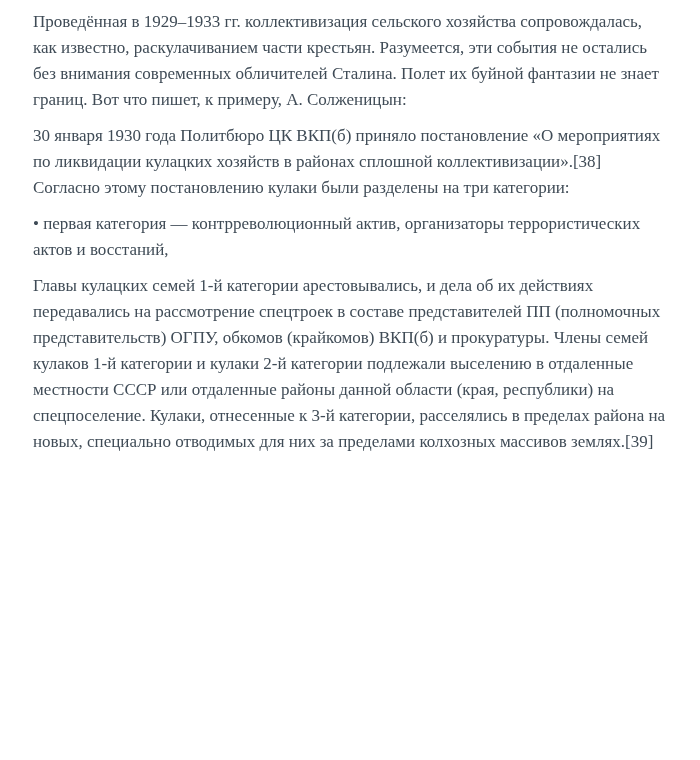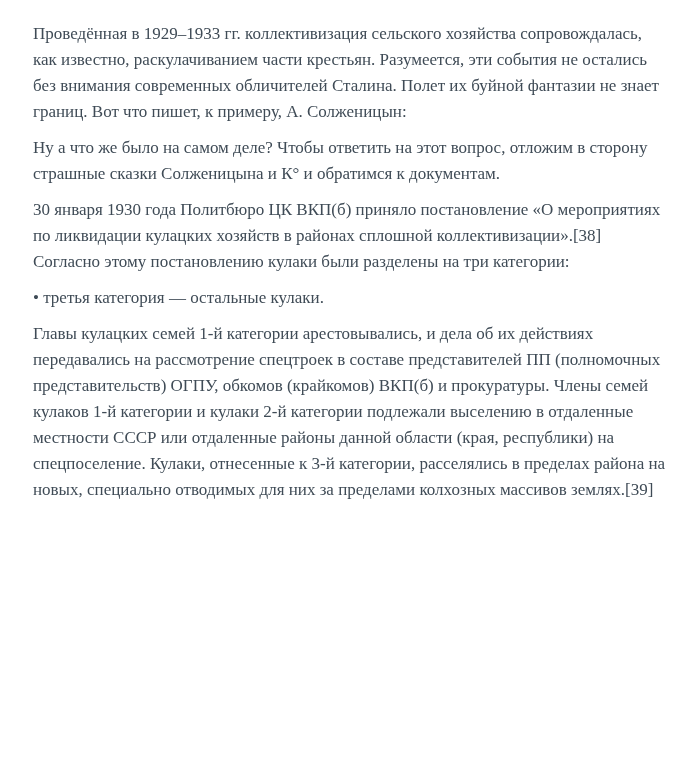--- a/index.html
+++ b/index.html
@@ -6,44 +6,43 @@
     margin: 0;
     padding: 0;
     background: #ffffff;
     width: 700px;
     height: 760px;
     overflow: hidden;
   }
   .article {
     box-sizing: border-box;
     width: 700px;
-    padding: 21px 32px 0 33px;
+    padding: 9px 32px 0 33px;
     font-family: "Liberation Serif", "DejaVu Serif", serif;
     font-size: 17px;
     line-height: 26px;
     color: #3f4b56;
     text-align: left;
   }
   .article p {
     margin: 0 0 10px 0;
   }
   .article p.bullet {
     
   }
 </style>
 </head>
 <body>
 
 <main class="article">
   <p>Проведённая в 1929–1933 гг. коллективизация сельского хозяйства сопровождалась, как известно, раскулачиванием части крестьян. Разумеется, эти события не остались без внимания современных обличителей Сталина. Полет их буйной фантазии не знает границ. Вот что пишет, к примеру, А. Солженицын:</p>
 
 
-  <p>Ну а что же было на самом деле? Чтобы ответить на этот вопрос, отложим в сторону страшные сказки Солженицына и К° и обратимся к документам.</p>
 
   <p>30 января 1930 года Политбюро ЦК ВКП(б) приняло постановление «О мероприятиях по ликвидации кулацких хозяйств в районах сплошной коллективизации».[38] Согласно этому постановлению кулаки были разделены на три категории:</p>
 
+  <p class="bullet">• первая категория — контрреволюционный актив, организаторы террористических актов и восстаний,</p>
 
 
-  <p class="bullet">• третья категория — остальные кулаки.</p>
 
   <p>Главы кулацких семей 1-й категории арестовывались, и дела об их действиях передавались на рассмотрение спецтроек в составе представителей ПП (полномочных представительств) ОГПУ, обкомов (крайкомов) ВКП(б) и прокуратуры. Члены семей кулаков 1-й категории и кулаки 2-й категории подлежали выселению в отдаленные местности СССР или отдаленные районы данной области (края, республики) на спецпоселение. Кулаки, отнесенные к 3-й категории, расселялись в пределах района на новых, специально отводимых для них за пределами колхозных массивов землях.[39]</p>
 
 </main>
 
 </body></html>

